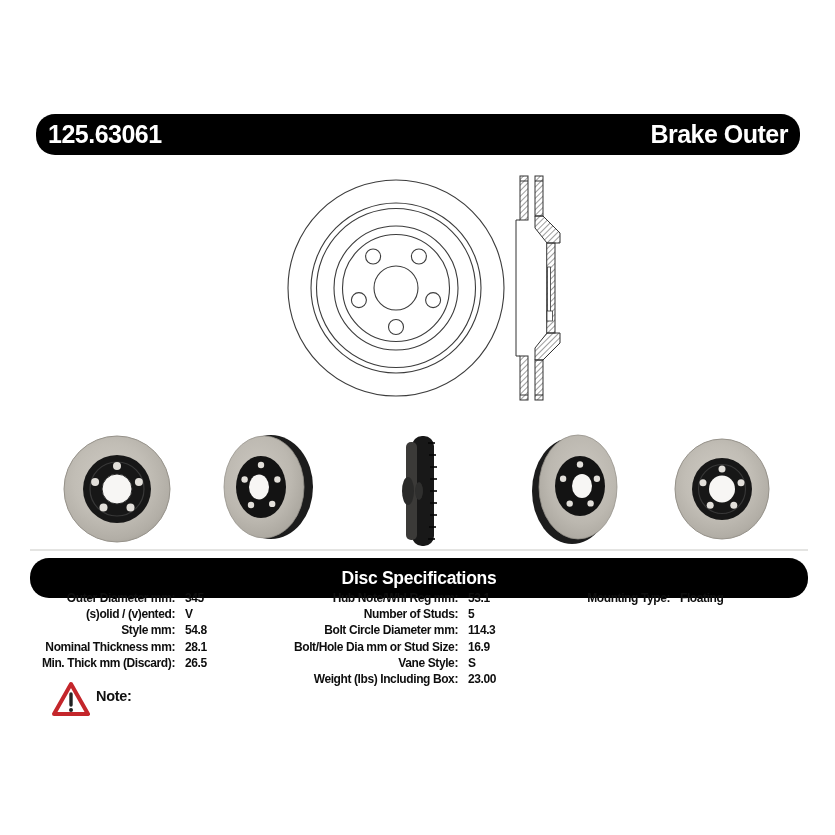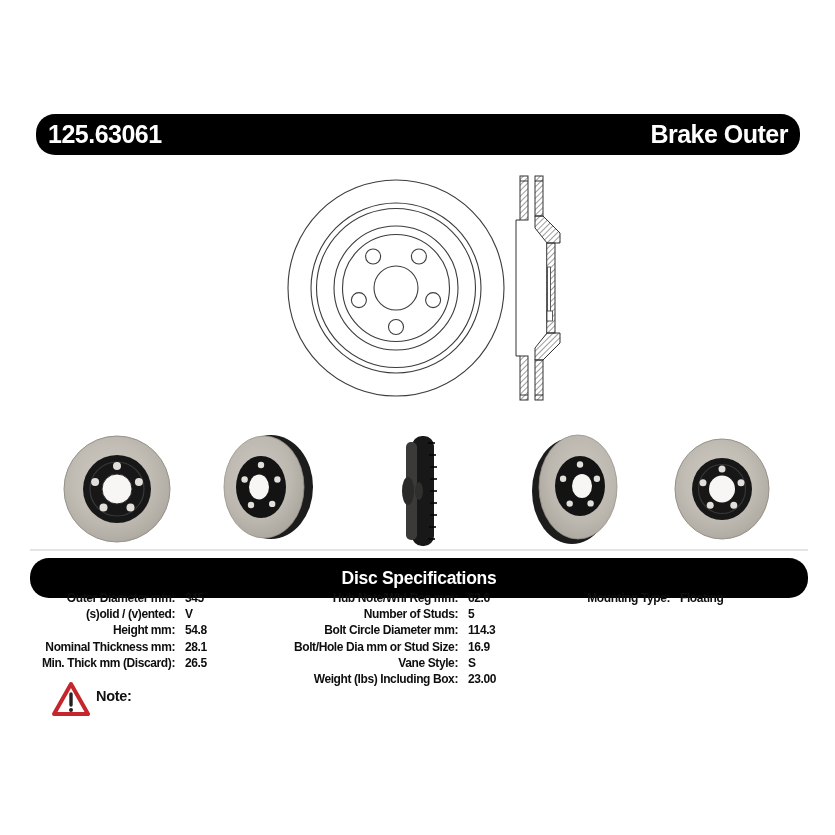--- a/index.html
+++ b/index.html
@@ -197,37 +197,37 @@
   <div class="spec-col col-left">
     <div class="spec-row">
       <span class="spec-label">Outer Diameter mm:</span>
       <span class="spec-value">345</span>
     </div>
     <div class="spec-row">
       <span class="spec-label">(s)olid / (v)ented:</span>
       <span class="spec-value">V</span>
     </div>
     <div class="spec-row">
-      <span class="spec-label">Height mm:</span>
+      <span class="spec-label">Style mm:</span>
       <span class="spec-value">54.8</span>
     </div>
     <div class="spec-row">
       <span class="spec-label">Nominal Thickness mm:</span>
       <span class="spec-value">28.1</span>
     </div>
     <div class="spec-row">
       <span class="spec-label">Min. Thick mm (Discard):</span>
       <span class="spec-value">26.5</span>
     </div>
   </div>
 
   <div class="spec-col col-middle">
     <div class="spec-row">
       <span class="spec-label">Hub Note/Whl Reg mm:</span>
-      <span class="spec-value">62.6</span>
+      <span class="spec-value">53.1</span>
     </div>
     <div class="spec-row">
       <span class="spec-label">Number of Studs:</span>
       <span class="spec-value">5</span>
     </div>
     <div class="spec-row">
       <span class="spec-label">Bolt Circle Diameter mm:</span>
       <span class="spec-value">114.3</span>
     </div>
     <div class="spec-row">

